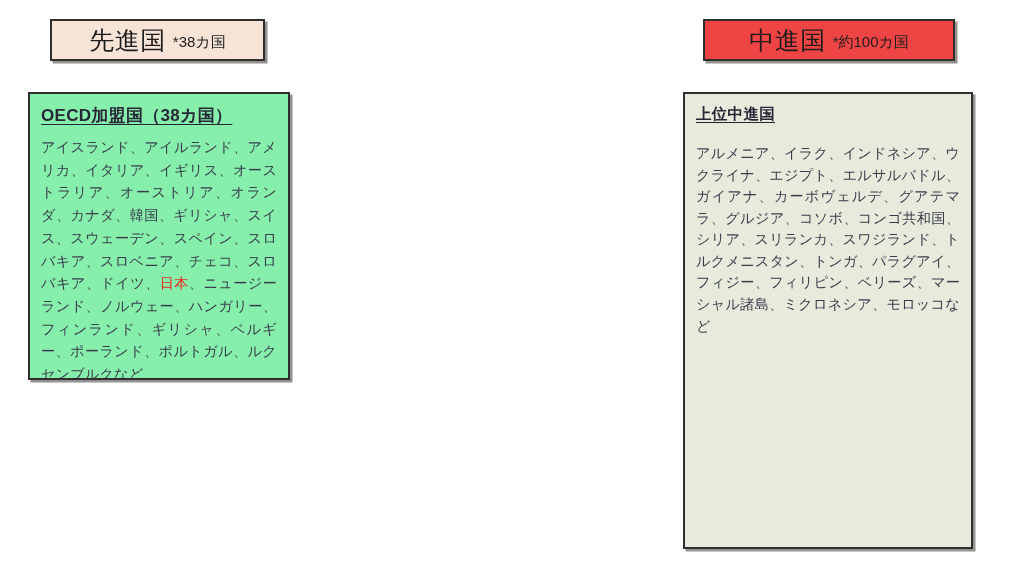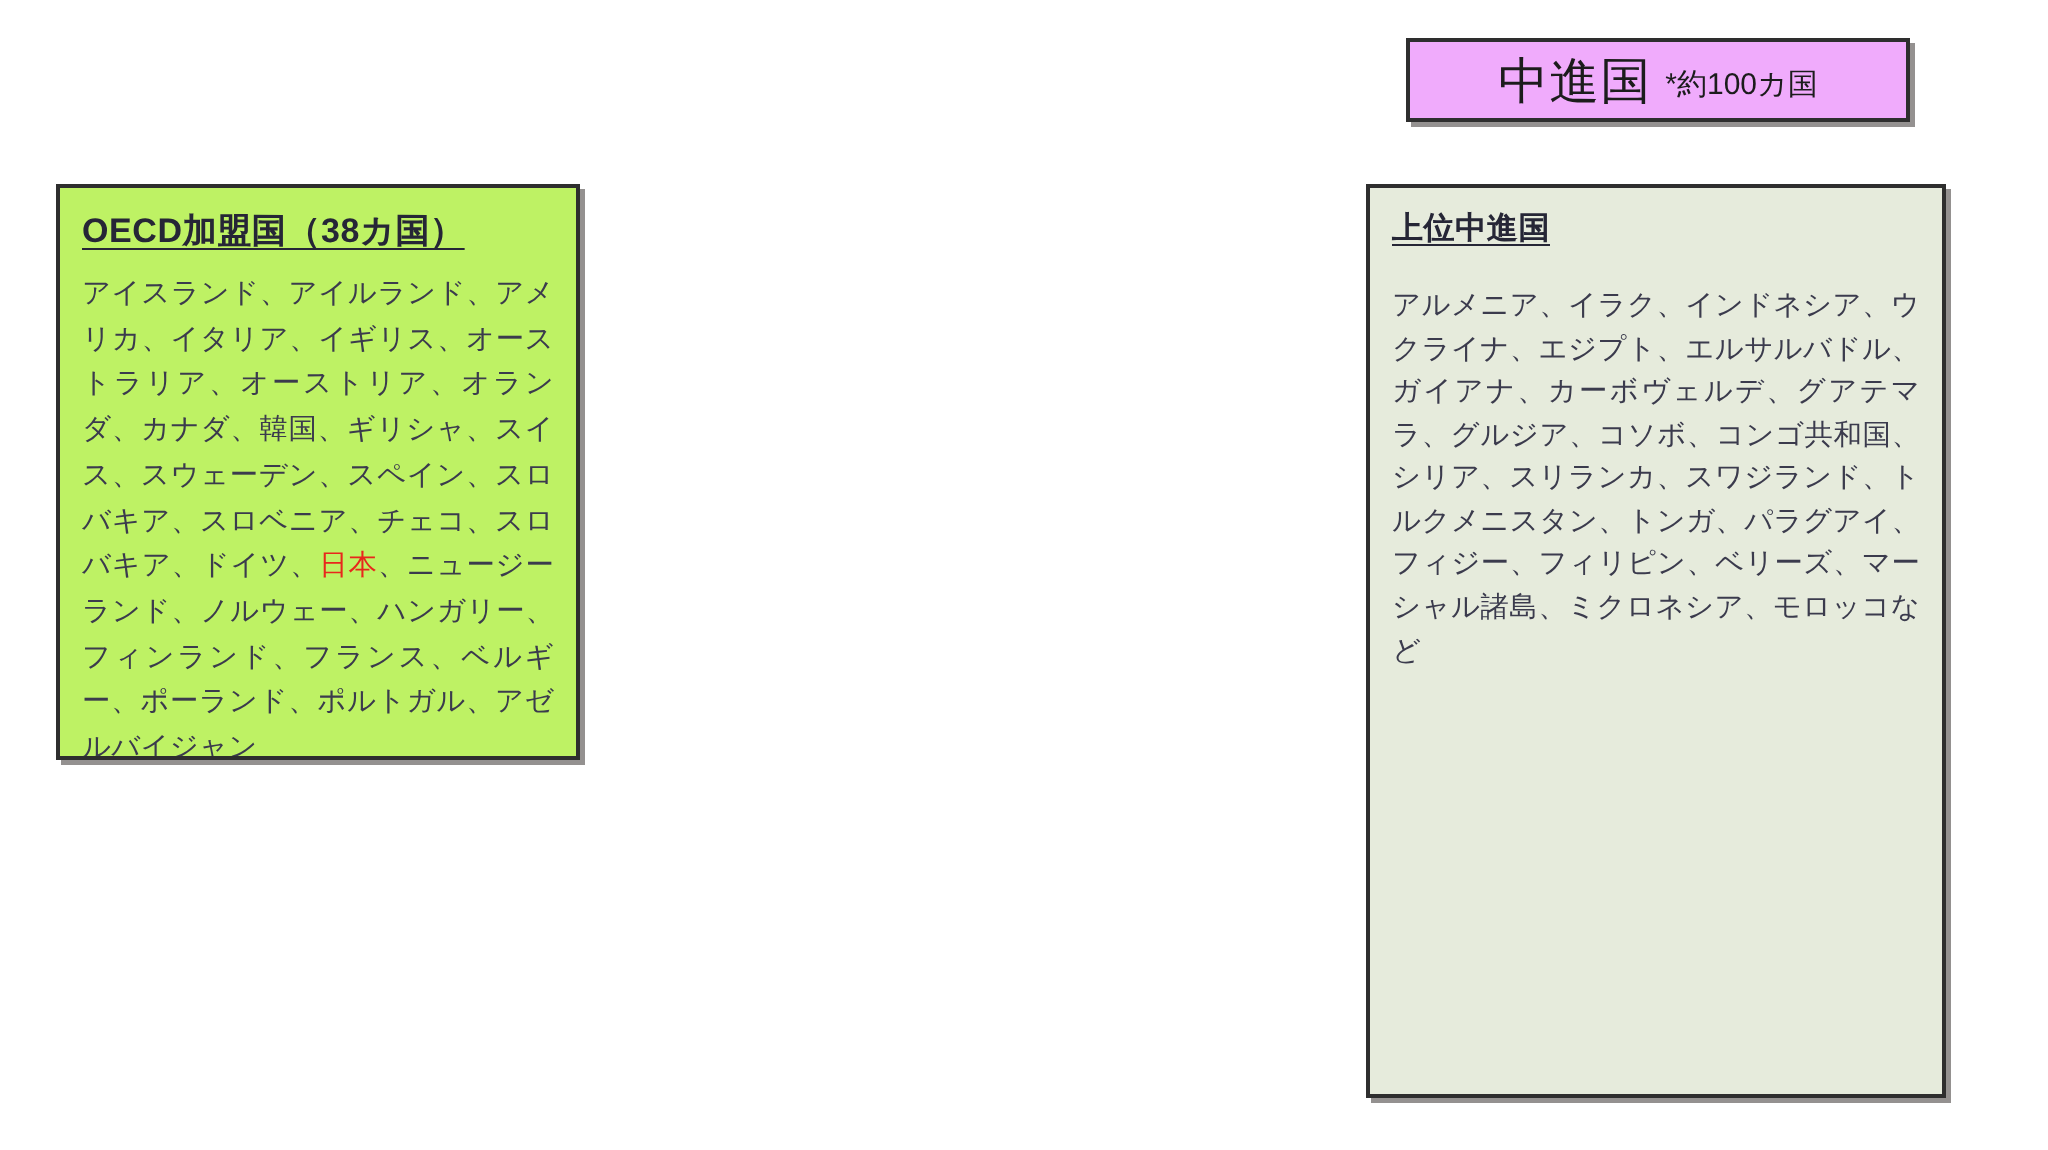--- a/index.html
+++ b/index.html
@@ -58,34 +58,34 @@
     position: relative;
     top: 2px;
   }
 
   #header-1 {
     left: 50px;  top: 19px;  width: 215px; height: 42px;
     background: #f7e4d7;
   }
   #header-2 {
     left: 363px; top: 19px;  width: 252px; height: 42px;
-    background: #f0abfc;
+    background: #ef4444;
   }
 
   
   .content-box {
     position: absolute;
     box-sizing: border-box;
     border: 2px solid #2e2e2e;
     padding: 10px 11px 11px 11px;
     overflow: hidden;
   }
   #content-1 {
     left: 28px;  top: 92px;  width: 262px; height: 288px;
-    background: #bef264;
+    background: #86efac;
     box-shadow: 2.5px 2.5px 0 rgba(60,55,52,0.55);
   }
   #content-2 {
     left: 343px; top: 92px;  width: 290px; height: 457px;
     background: #e6ebdc;
     box-shadow: 2.5px 2.5px 0 rgba(60,55,52,0.55);
   }
 
   .section-title {
     font-size: 15.5px;
@@ -118,24 +118,28 @@
 
   .section-gap { height: 17px; }
 </style>
 </head>
 <body>
 
 <div class="slide">
 
   <div class="column col-1">
 
+    <div class="header-box" id="header-1">
+      <span class="header-main">先進国</span>
+      <span class="header-note">*38カ国</span>
+    </div>
 
     <div class="content-box" id="content-1">
       <span class="section-title">OECD加盟国（38カ国）</span>
-      <p class="body-text"><span>アイスランド、アイルランド、アメリカ、イタリア、イギリス、オーストラリア、オーストリア、オランダ、カナダ、韓国、ギリシャ、スイス、スウェーデン、スペイン、スロバキア、スロベニア、チェコ、スロバキア、ドイツ、</span><span class="highlight-red">日本</span><span>、ニュージーランド、ノルウェー、ハンガリー、フィンランド、フランス、ベルギー、ポーランド、ポルトガル、アゼルバイジャン</span></p>
+      <p class="body-text"><span>アイスランド、アイルランド、アメリカ、イタリア、イギリス、オーストラリア、オーストリア、オランダ、カナダ、韓国、ギリシャ、スイス、スウェーデン、スペイン、スロバキア、スロベニア、チェコ、スロバキア、ドイツ、</span><span class="highlight-red">日本</span><span>、ニュージーランド、ノルウェー、ハンガリー、フィンランド、ギリシャ、ベルギー、ポーランド、ポルトガル、ルクセンブルクなど</span></p>
     </div>
   </div>
 
   <div class="column col-2">
 
     <div class="header-box" id="header-2">
       <span class="header-main">中進国</span>
       <span class="header-note">*約100カ国</span>
     </div>
 

